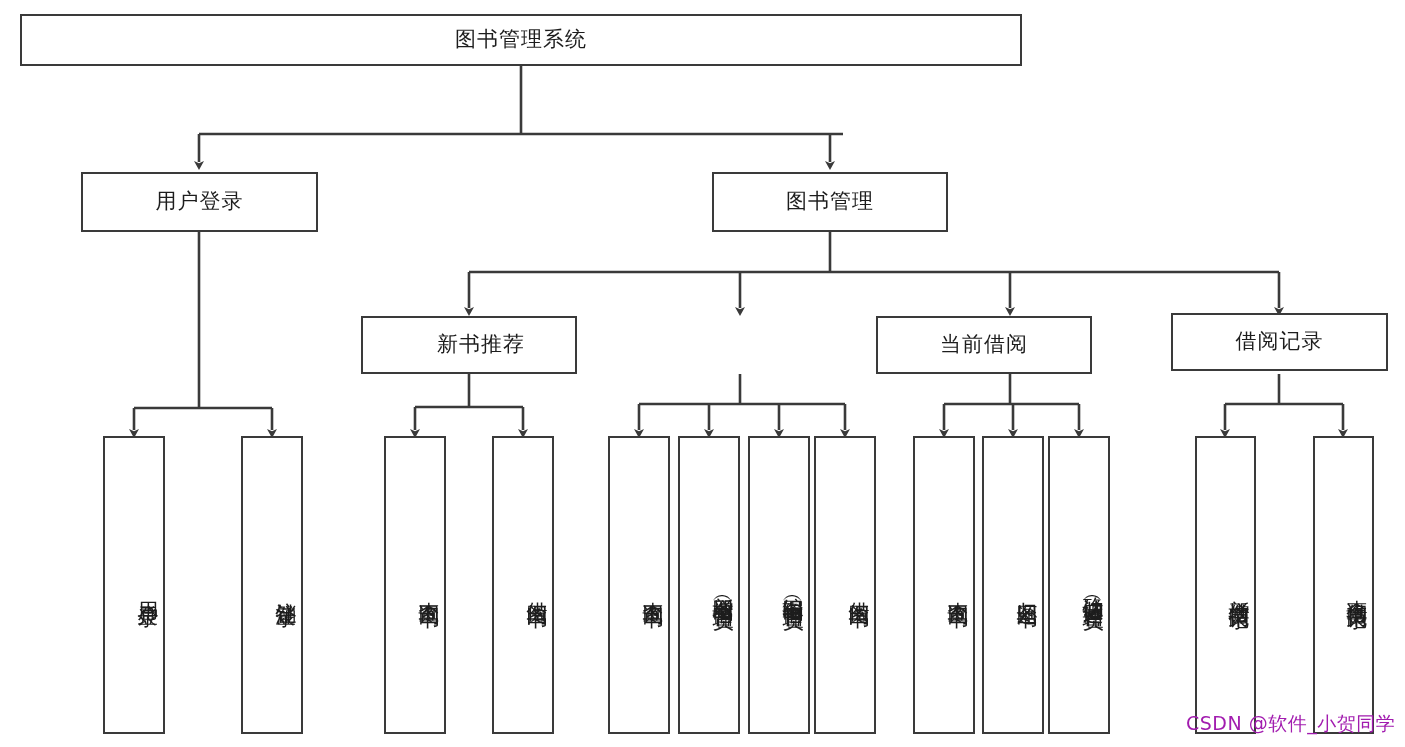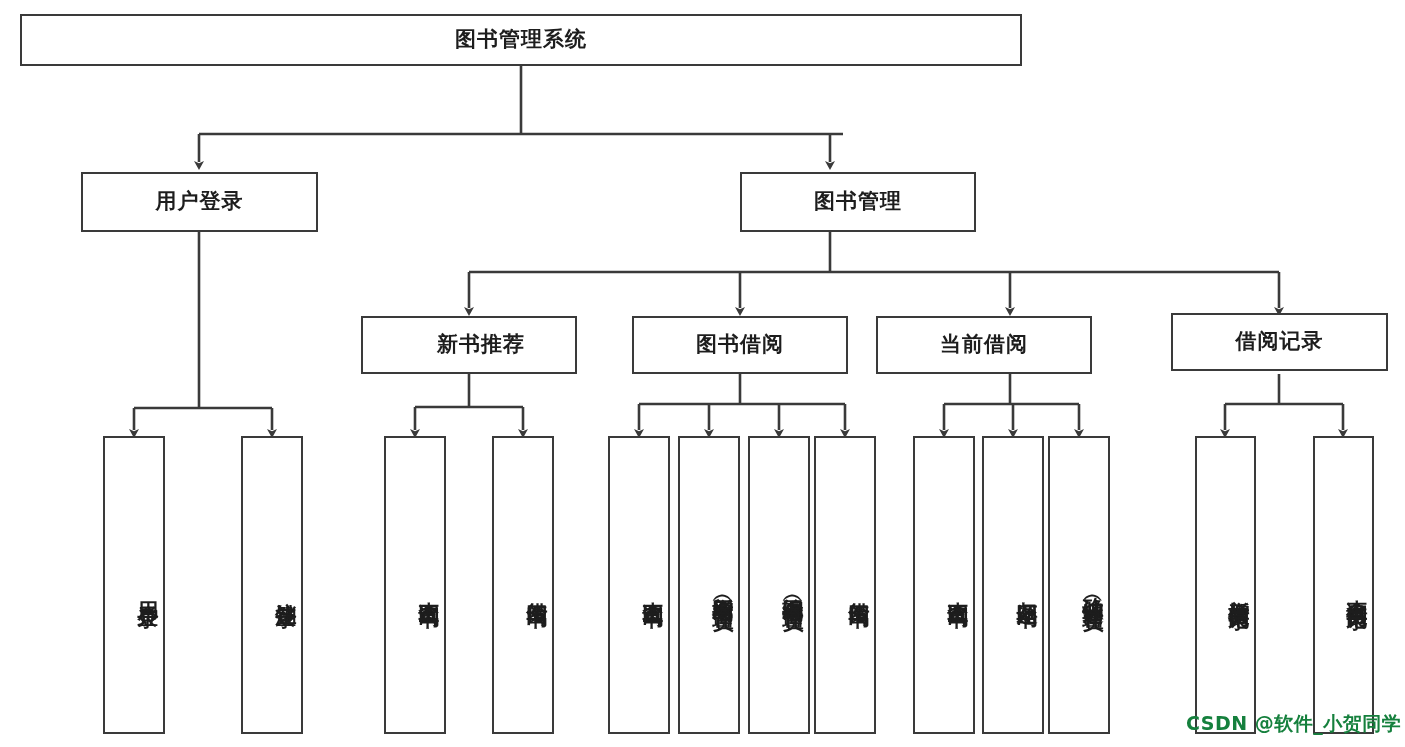--- a/index.html
+++ b/index.html
@@ -9,21 +9,20 @@
   }
   body {
     font-family: "DejaVu Sans", "Liberation Sans", sans-serif;
   }
   #canvas {
     position: relative;
     width: 1405px;
     height: 747px;
     background: #ffffff;
     overflow: hidden;
-    font-weight: bold;
   }
   #wires {
     position: absolute;
     left: 0;
     top: 0;
     width: 1405px;
     height: 747px;
     pointer-events: none;
   }
   .node {
@@ -54,21 +53,21 @@
   .node-v > span {
     writing-mode: vertical-rl;
     text-orientation: upright;
     display: block;
   }
   .watermark {
     position: absolute;
     left: 1186px;
     top: 711px;
     font-size: 19px;
-    color: #15803d;
+    color: #a21caf;
     white-space: nowrap;
     letter-spacing: 0.5px;
   }
 </style>
 </head>
 <body>
 
 <div id="canvas">
 
   <svg id="wires" viewBox="0 0 1405 747" xmlns="http://www.w3.org/2000/svg">
@@ -121,29 +120,26 @@
     </g>
   </svg>
 
   <div class="node node-h" style="left:20px; top:14px; width:1002px; height:52px;">
     <span>图书管理系统</span>
   </div>
 
   <div class="node node-h" style="left:81px; top:172px; width:237px; height:60px;">
     <span>用户登录</span>
   </div>
-  <div class="node node-h" style="left:740px; top:172px; width:236px; height:60px;text-align:center;">
+  <div class="node node-h" style="left:712px; top:172px; width:236px; height:60px;text-align:center;">
     <span>图书管理</span>
   </div>
 
   <div class="node node-h" style="left:361px; top:316px; width:216px; height:58px;padding-left:24px;">
     <span>新书推荐</span>
-  </div>
-  <div class="node node-h" style="left:632px; top:316px; width:216px; height:58px;">
-    <span>图书借阅</span>
   </div>
   <div class="node node-h" style="left:876px; top:316px; width:216px; height:58px;">
     <span>当前借阅</span>
   </div>
   <div class="node node-h" style="left:1171px; top:313px; width:217px; height:58px;">
     <span>借阅记录</span>
   </div>
 
   <div class="node node-v" style="left:103px; top:436px; width:62px; height:298px;">
     <span>用户登录</span>

